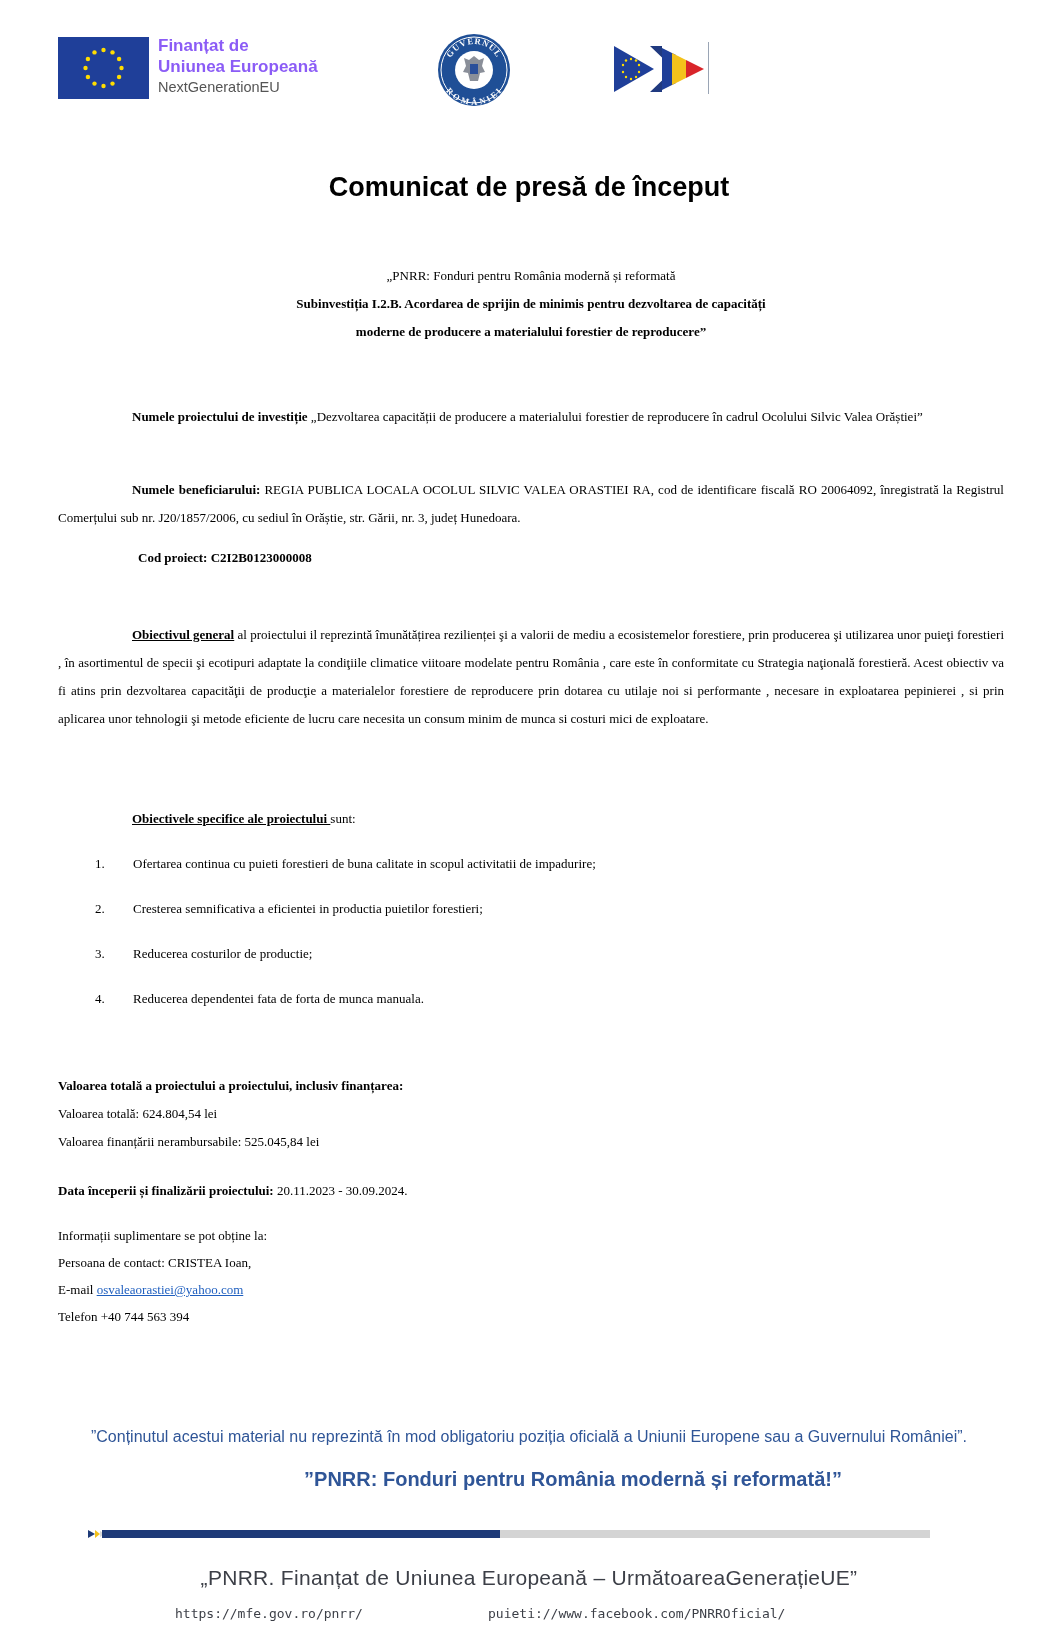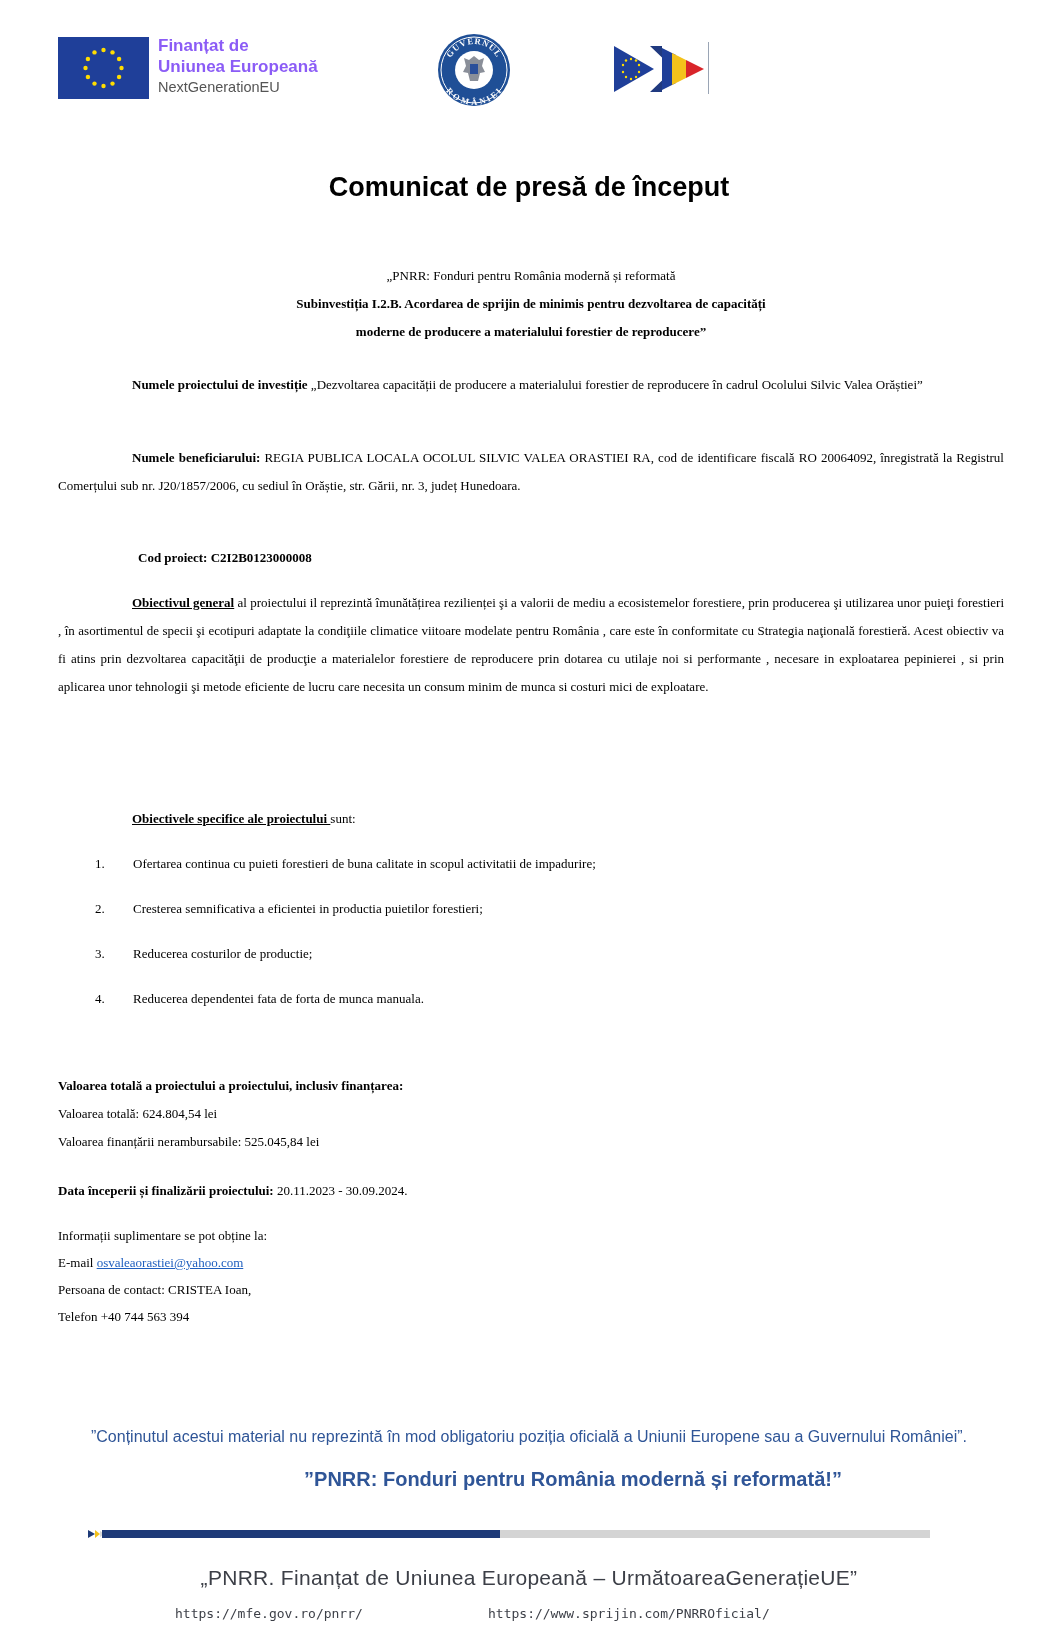--- a/index.html
+++ b/index.html
@@ -22,21 +22,21 @@
 
   
   #doc-title { left:0; width:1058px; top:172px; text-align:center; font-family:"Liberation Sans", sans-serif; font-weight:bold; font-size:27px; }
 
   
   .body-text { font-size:13px; line-height:28px; }
   #intro { left:58px; width:946px; top:262px; text-align:center; }
   #intro .bold { font-weight:bold; }
 
   .para { left:58px; width:946px; text-align:justify; }
-  .indent { text-indent:74px; }
+  .indent { text-indent:74px;margin-top:32px; }
   #p-name { top:371px; }
   #p-benef { top:444px; }
   #p-code { left:138px; top:544px; font-weight:bold; }
   #p-obj { top:589px; }
   #p-spec { left:132px; top:805px; }
   .ul { text-decoration:underline; font-weight:bold; }
 
   #spec-list { left:95px; top:850px; width:920px; margin:0; padding:0; list-style:none; }
   #spec-list li { height:45px; display:flex; }
   #spec-list .num { width:38px; }
@@ -173,36 +173,36 @@
 <div id="value-block" class="abs body-text">
   <div><b>Valoarea totală a proiectului a proiectului, inclusiv finanțarea:</b></div>
   <div><span>Valoarea totală: </span><span>624.804,54 lei</span></div>
   <div><span>Valoarea finanțării nerambursabile: </span><span>525.045,84 lei</span></div>
 </div>
 
 <div id="dates" class="abs body-text"><b>Data începerii și finalizării proiectului:</b><span> 20.11.2023 - 30.09.2024.</span></div>
 
 <div id="contact-block" class="abs body-text">
   <div>Informații suplimentare se pot obține la:</div>
+  <div><span>Persoana de contact: </span><span>CRISTEA Ioan,</span></div>
   <div><span>E-mail </span><a class="email-link">osvaleaorastiei@yahoo.com</a></div>
-  <div><span>Persoana de contact: </span><span>CRISTEA Ioan,</span></div>
   <div><span>Telefon </span><span>+40 744 563 394</span></div>
 </div>
 
 <div id="disclaimer" class="abs">”Conținutul acestui material nu reprezintă în mod obligatoriu poziția oficială a Uniunii Europene sau a Guvernului României”.</div>
 <div id="slogan" class="abs">”PNRR: Fonduri pentru România modernă și reformată!”</div>
 
 <div id="footer-bar" class="abs">
   <svg class="arrow" width="20" height="8" viewBox="0 0 20 8">
     <polygon points="0,0 0,8 7,4" fill="#1e3a78"></polygon>
     <polygon points="7,0 12,4 7,8" fill="#f4c21b"></polygon>
     <polygon points="12,1 17,4 12,7" fill="#d9d9d9"></polygon>
   </svg>
   <div class="dark"></div>
   <div class="light"></div>
 </div>
 
 <div id="footer-tagline" class="abs">„PNRR. Finanțat de Uniunea Europeană – UrmătoareaGenerațieUE”</div>
 
 <div id="footer-links" class="abs">
   <span id="link-mfe">https://mfe.gov.ro/pnrr/</span>
-  <span id="link-fb">https://www.sprijin.com/PNRROficial/</span>
+  <span id="link-fb">puieti://www.facebook.com/PNRROficial/</span>
 </div>
 
 </body></html>

